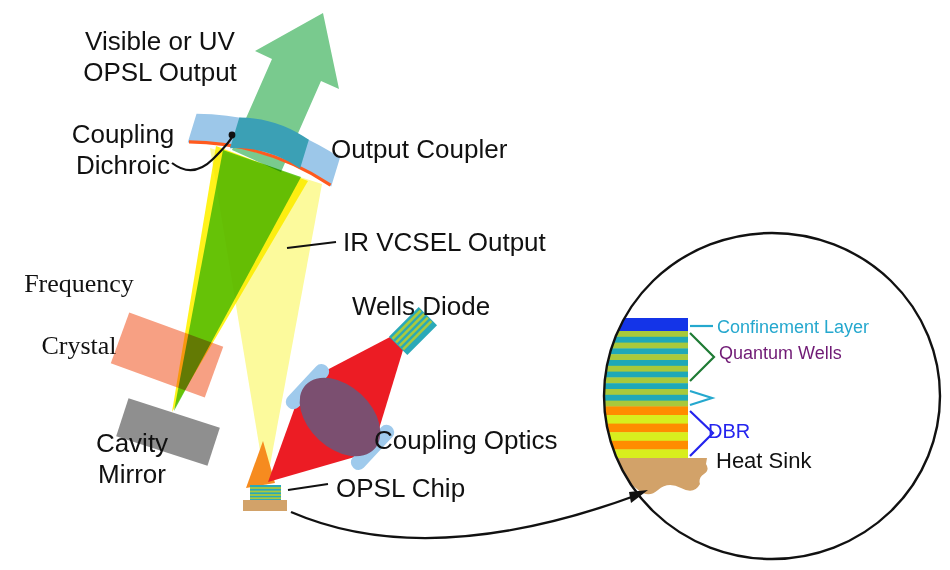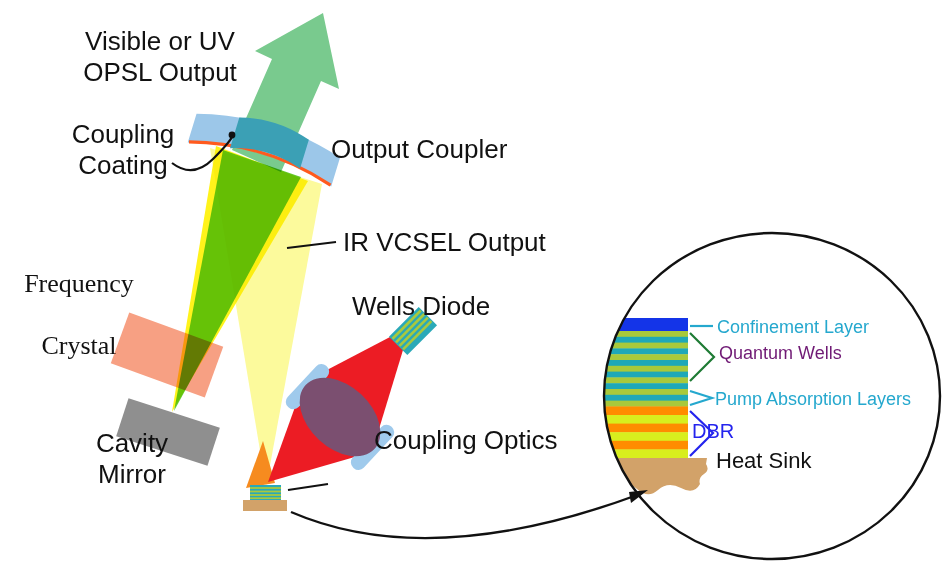--- a/index.html
+++ b/index.html
@@ -113,34 +113,34 @@
   <polyline points="690,333 714,357 690,381" fill="none" stroke-width="2.2" stroke="#1E7B34"></polyline>
   <polyline points="690,391 712,398 690,405" fill="none" stroke-width="2.2" stroke="#25A8CE"></polyline>
   <polyline points="690,411 713,433 690,456" fill="none" stroke-width="2.2" stroke="#2424EE"></polyline>
 
   <path fill="none" stroke="#111" stroke-width="2.4" d="M 291,512 Q 430,572 640,494"></path>
   <polygon fill="#111" points="648,490 631,503 629,492"></polygon>
 </svg>
 
 <div class="lbl ctr" style="left:58px;top:26px;width:204px;"><span>Visible or UV</span><br><span>OPSL Output</span></div>
 
-<div class="lbl ctr" style="left:45px;top:119px;width:156px;"><span>Coupling</span><br><span>Coating</span></div>
+<div class="lbl ctr" style="left:45px;top:119px;width:156px;"><span>Coupling</span><br><span>Dichroic</span></div>
 
 <div class="lbl" style="left:331px;top:134px;">Output Coupler</div>
 
 <div class="lbl" style="left:343px;top:227px;">IR VCSEL Output</div>
 
 <div class="lbl" style="left:352px;top:291px;">Wells Diode</div>
 
 <div class="lbl" style="left:374px;top:425px;">Coupling Optics</div>
 
+<div class="lbl" style="left:336px;top:473px;">OPSL Chip</div>
 
 <div class="lbl ctr" style="left:0px;top:268px;width:158px;font-family:Liberation Serif, serif;"><span>Frequency</span><br><br><span>Crystal</span></div>
 
 <div class="lbl ctr" style="left:68px;top:428px;width:128px;"><span>Cavity</span><br><span>Mirror</span></div>
 
 <div class="ins cyan" style="left:717px;top:317px;">Confinement Layer</div>
 <div class="ins grn" style="left:719px;top:343px;">Quantum Wells</div>
-<div class="ins cyan" style="left:715px;top:389px;">Pump Absorption Layers</div>
-<div class="ins blu" style="left:692px;top:421px;font-size:20px;">DBR</div>
+<div class="ins blu" style="left:708px;top:421px;font-size:20px;">DBR</div>
 <div class="ins blk" style="left:716px;top:451px;font-size:22px;">Heat Sink</div>
 
 </div>
 
 </body></html>

